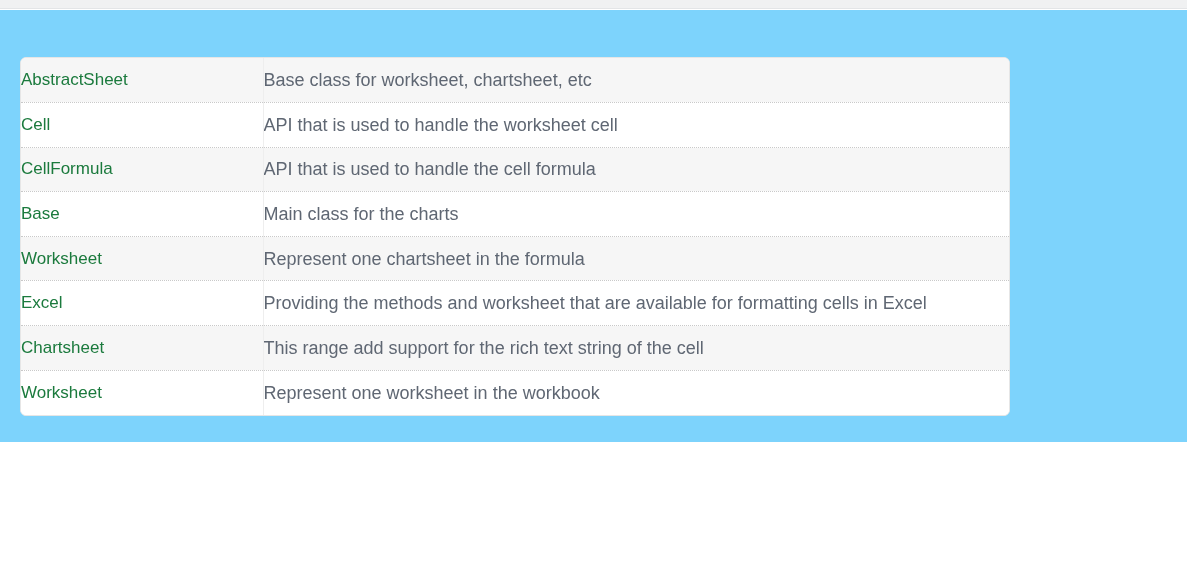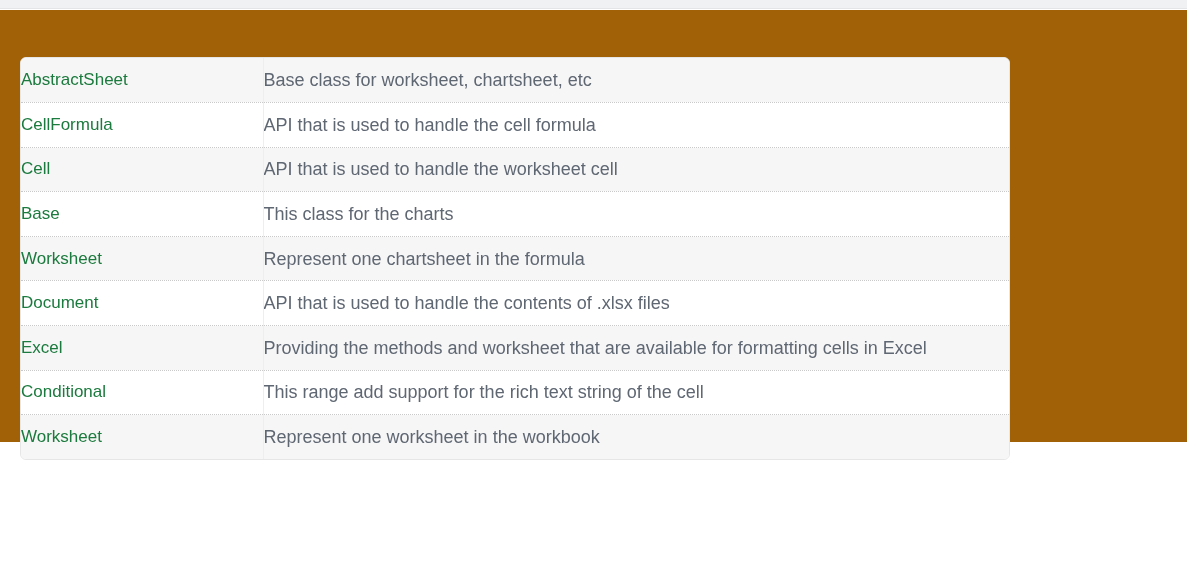--- a/index.html
+++ b/index.html
@@ -20,21 +20,21 @@
     height: 9px;
     background: #f0f1f2;
     border-bottom: 1px solid #e3e5e7;
   }
 
   .page-body {
     position: absolute;
     top: 10px; left: 0;
     width: 1187px;
     height: 432px;
-    background: #a16207;
+    background: #7dd3fc;
   }
 
   
   .api-table-wrap {
     position: absolute;
     left: 20px;
     top: 47px;          
     width: 990px;
     border: 1px solid #e6e6e6;
     border-radius: 6px;
@@ -113,77 +113,69 @@
           <td class="col-class">
             <a class="class-link">AbstractSheet</a>
           </td>
           <td class="col-desc">
             <span class="desc-text">Base class for worksheet, chartsheet, etc</span>
           </td>
         </tr>
 
         <tr>
           <td class="col-class">
+            <a class="class-link">Cell</a>
+          </td>
+          <td class="col-desc">
+            <span class="desc-text">API that is used to handle the worksheet cell</span>
+          </td>
+        </tr>
+
+        <tr>
+          <td class="col-class">
             <a class="class-link">CellFormula</a>
           </td>
           <td class="col-desc">
             <span class="desc-text">API that is used to handle the cell formula</span>
           </td>
         </tr>
 
         <tr>
           <td class="col-class">
-            <a class="class-link">Cell</a>
-          </td>
-          <td class="col-desc">
-            <span class="desc-text">API that is used to handle the worksheet cell</span>
-          </td>
-        </tr>
-
-        <tr>
-          <td class="col-class">
             <a class="class-link">Base</a>
           </td>
           <td class="col-desc">
-            <span class="desc-text">This class for the charts</span>
+            <span class="desc-text">Main class for the charts</span>
           </td>
         </tr>
 
         <tr>
           <td class="col-class">
             <a class="class-link">Worksheet</a>
           </td>
           <td class="col-desc">
             <span class="desc-text">Represent one chartsheet in the formula</span>
           </td>
         </tr>
 
 
 
-        <tr>
-          <td class="col-class">
-            <a class="class-link">Document</a>
-          </td>
-          <td class="col-desc">
-            <span class="desc-text">API that is used to handle the contents of .xlsx files</span>
-          </td>
-        </tr>
 
         <tr>
           <td class="col-class">
             <a class="class-link">Excel</a>
           </td>
           <td class="col-desc">
             <span class="desc-text">Providing the methods and worksheet that are available for formatting cells in Excel</span>
           </td>
         </tr>
 
         <tr>
           <td class="col-class">
-            <a class="class-link">Conditional</a>
+            <a class="class-link">Chartsheet</a>
           </td>
           <td class="col-desc">
             <span class="desc-text">This range add support for the rich text string of the cell</span>
           </td>
         </tr>
 
         <tr>
           <td class="col-class">
             <a class="class-link">Worksheet</a>
           </td>

